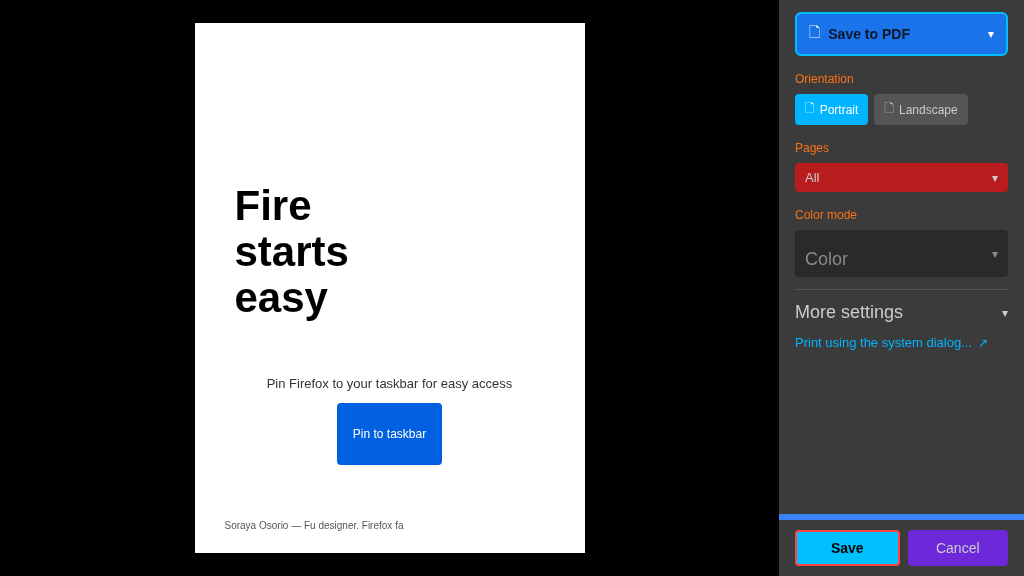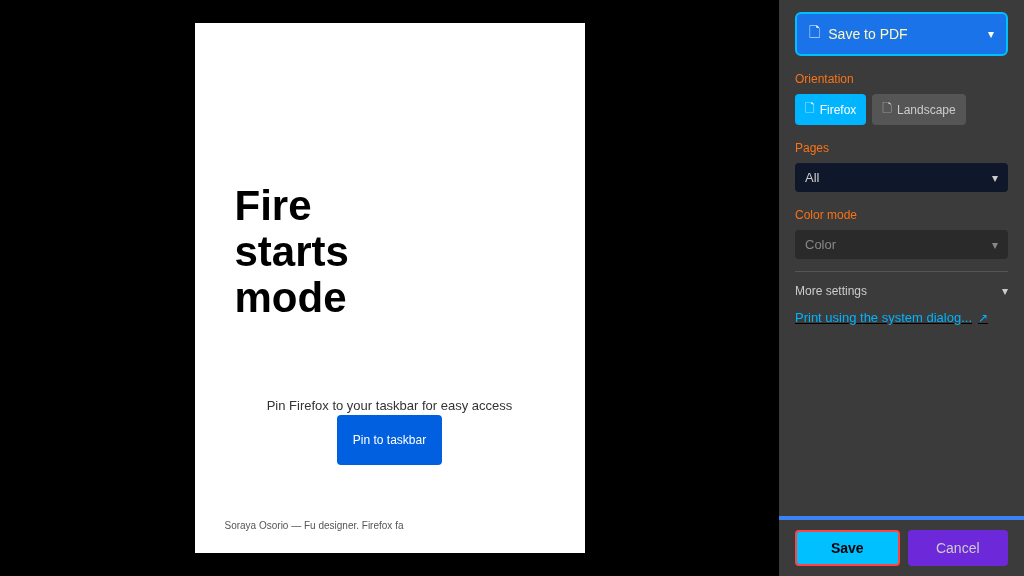--- a/index.html
+++ b/index.html
@@ -51,29 +51,30 @@
       bottom: 80px;
       left: 50%;
       transform: translateX(-50%);
       text-align: center;
       width: 250px;
     }
 
     .taskbar-promo-text {
       font-size: 13px;
       color: #333;
+      margin-bottom: 10px;
       line-height: 1.4;
     }
 
     .pin-button {
       background: #0060df;
       color: white;
       border: none;
       border-radius: 4px;
-      padding: 18px 16px;
+      padding: 24px 16px;
       font-size: 12px;
       cursor: pointer;
       display: block;
       margin: 0 auto 8px auto;
       text-align: center;
     }
 
     .not-now-text {
       font-size: 12px;
       color: #555;
@@ -118,23 +119,23 @@
       margin-bottom: 16px;
     }
 
     .save-to-pdf-left {
       display: flex;
       align-items: center;
       gap: 8px;
     }
 
     .save-to-pdf-label {
-      color: #fef9c3;
+      color: #0f172a;
       font-size: 14px;
-      font-weight: 400;
+      font-weight: 700;
     }
 
     .chevron-down {
       color: white;
       font-size: 12px;
     }
 
     
     .section-label {
       color: #f97316;
@@ -166,21 +167,21 @@
       color: white;
     }
 
     .orient-btn.inactive {
       background: #555;
       color: #ccc;
     }
 
     
     .pages-dropdown {
-      background: #0f172a;
+      background: #b91c1c;
       border-radius: 4px;
       padding: 7px 10px;
       display: flex;
       align-items: center;
       justify-content: space-between;
       cursor: pointer;
       margin-bottom: 16px;
     }
 
     .pages-dropdown-label {
@@ -195,70 +196,70 @@
       padding: 7px 10px;
       display: flex;
       align-items: center;
       justify-content: space-between;
       cursor: pointer;
       margin-bottom: 6px;
     }
 
     .color-mode-label {
       color: #888;
-      font-size: 13px;
+      font-size: 18px;
+      margin-top: 12px;
     }
 
     .divider {
       border: none;
       border-top: 1px solid #555;
       margin: 12px 0;
     }
 
     
     .more-settings-row {
       display: flex;
       align-items: center;
       justify-content: space-between;
       cursor: pointer;
       margin-bottom: 12px;
     }
 
     .more-settings-label {
       color: #ccc;
-      font-size: 12px;
+      font-size: 18px;
       text-align: right;
     }
 
     
     .system-dialog-row {
       display: flex;
       align-items: center;
       gap: 6px;
-      text-decoration: underline;
     }
 
     .system-dialog-link {
       color: #00b4ff;
       font-size: 13px;
       cursor: pointer;
       text-decoration: none;
     }
 
     .external-link-icon {
       color: #00b4ff;
       font-size: 12px;
     }
 
     
     .panel-footer {
       display: flex;
       padding: 10px 16px;
       gap: 8px;
-      border-top: 4px solid #3b82f6;
+      border-top: 6px solid #3b82f6;
       background: #3b3b3b;
     }
 
     .save-btn {
       flex: 1;
       background: #00c0ff;
       color: #000;
       border: 2px solid #ff4444;
       border-radius: 4px;
       padding: 8px;
@@ -280,21 +281,21 @@
   </style>
 </head>
 <body>
 
 <div class="preview-area">
   <div class="page-preview">
     <div class="page-content">
       <div class="fire-title">
         <div>Fire</div>
         <div>starts</div>
-        <div>mode</div>
+        <div>easy</div>
       </div>
       <div class="taskbar-promo">
         <div class="taskbar-promo-text">Pin Firefox to your taskbar for easy access</div>
         <button class="pin-button">Pin to taskbar</button>
       </div>
       <div class="page-footer">Soraya Osorio — Fu
 designer. Firefox fa</div>
     </div>
   </div>
 </div>
@@ -307,21 +308,21 @@
         <span style="color:white;font-size:14px;">🗋</span>
         <span class="save-to-pdf-label">Save to PDF</span>
       </div>
       <span class="chevron-down">▾</span>
     </div>
 
     <div class="section-label">Orientation</div>
     <div class="orientation-group">
       <button class="orient-btn active">
         <span style="font-size:12px;">🗋</span>
-        <span>Firefox</span>
+        <span>Portrait</span>
       </button>
       <button class="orient-btn inactive">
         <span style="font-size:12px;">🗋</span>
         <span>Landscape</span>
       </button>
     </div>
 
     <div class="section-label">Pages</div>
     <div class="pages-dropdown">
       <span class="pages-dropdown-label">All</span>

